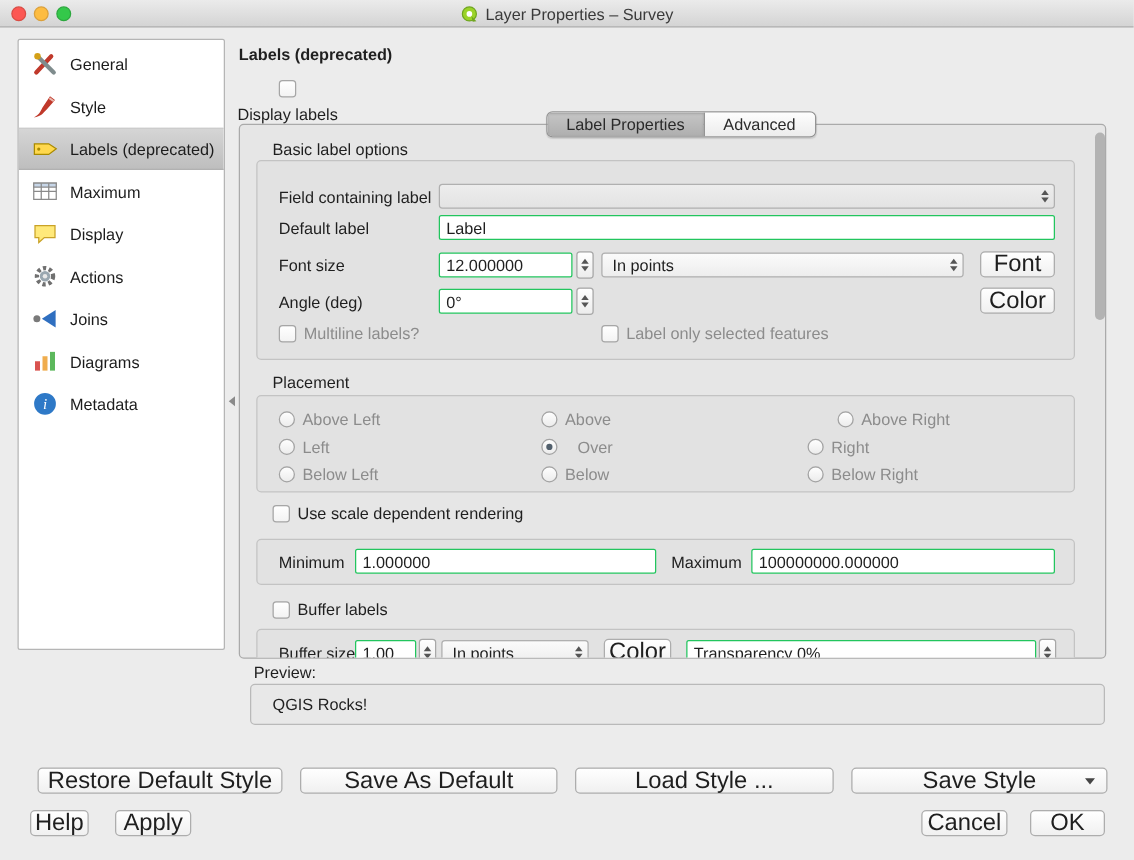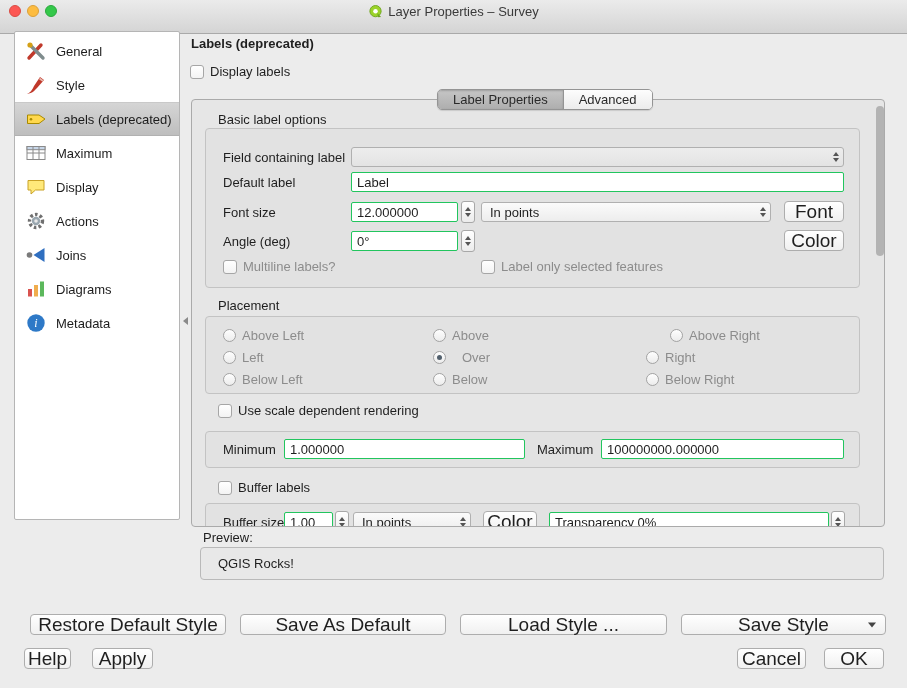--- a/index.html
+++ b/index.html
@@ -1,21 +1,21 @@
 <!DOCTYPE html>
 <html><head>
 <meta charset="utf-8">
 <style>
   * { margin:0; padding:0; box-sizing:border-box; }
   html,body { width:907px; height:688px; }
   body { font-family:"Liberation Sans","DejaVu Sans",sans-serif; font-size:13px;
          color:#1f1f1f; background:#ececec; position:relative; overflow:hidden; }
 
   
-  .titlebar { position:absolute; left:0; top:0; width:907px; height:34px;
+  .titlebar { position:absolute; left:0; top:0; width:907px; height:22px;
     background:linear-gradient(#ebebeb,#d4d4d4); border-bottom:1px solid #a9a9a9; }
   .tl { position:absolute; top:5px; width:12px; height:12px; border-radius:50%; }
   .tl.close { left:9px;  background:#fc5753; border:1px solid #d94c44; }
   .tl.min   { left:27px; background:#fdbc40; border:1px solid #dba03a; }
   .tl.zoom  { left:45px; background:#34c84a; border:1px solid #2ca83e; }
   .title-wrap { position:absolute; left:0; top:0; width:100%; height:22px;
     display:flex; align-items:center; justify-content:center; gap:5px; }
   .title-text { font-size:13px; color:#3a3a3a; }
 
   
@@ -175,21 +175,21 @@
       <text x="11" y="15.4" font-size="12" font-family="serif" font-style="italic" text-anchor="middle" fill="#fff">i</text>
     </svg>
     <span class="side-label">Metadata</span>
   </div>
 </div>
 
 <div class="splitter"></div>
 
 <div class="heading">Labels (deprecated)</div>
 
-<div class="row" style="left:190px; top:64px;">
+<div class="row" style="left:190px; top:64px;flex-direction:column;">
   <span class="cb"></span>
   <span>Display labels</span>
 </div>
 
 <div class="tabs">
   <div class="tab selected">Label Properties</div>
   <div class="tab">Advanced</div>
 </div>
 
 <div class="content">

